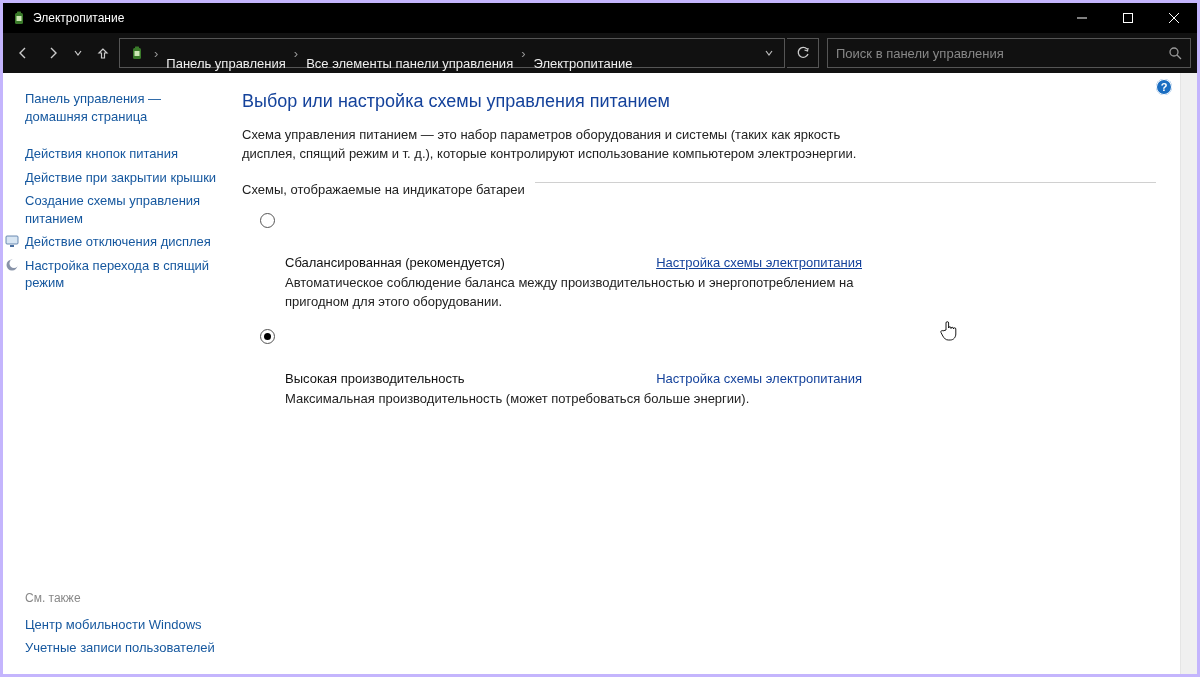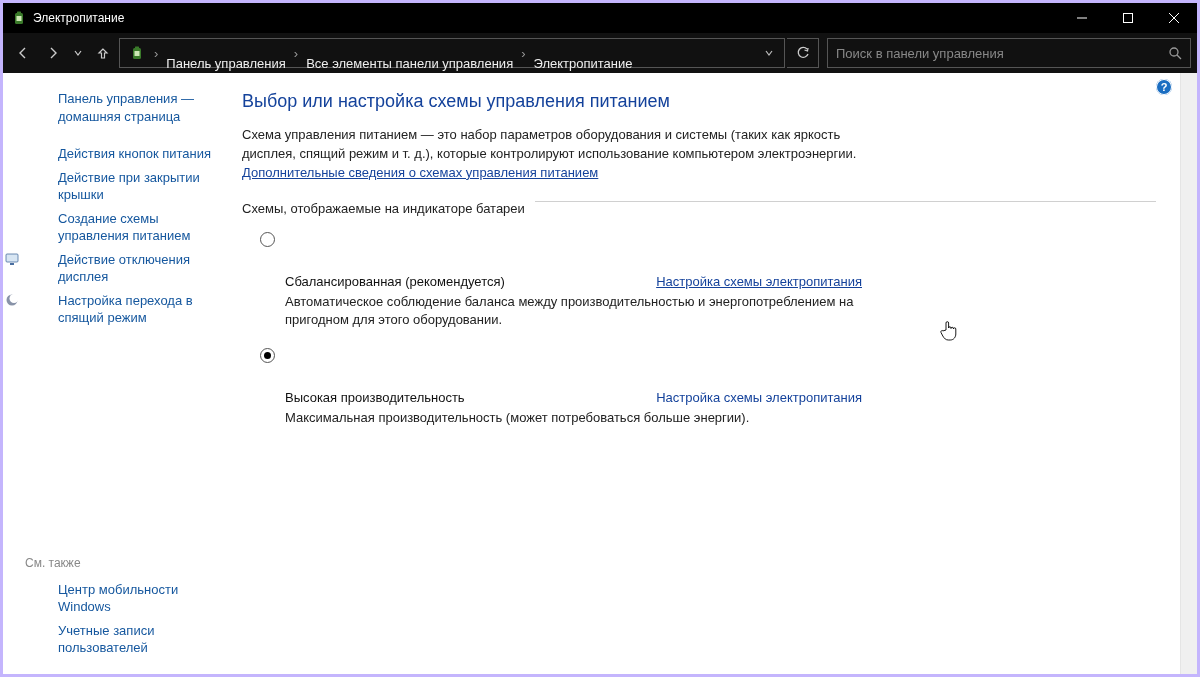--- a/index.html
+++ b/index.html
@@ -25,21 +25,21 @@
   .refresh-btn { width:32px; height:30px; display:flex; align-items:center; justify-content:center; color:#bbb; border:1px solid #555; border-left:none; }
   .search-box { width:364px; height:30px; border:1px solid #555; background:#111; display:flex; align-items:center; padding:0 8px; margin-left:6px; }
   .search-input { flex:1; background:transparent; border:none; outline:none; color:#ccc; font-size:13px; }
   .search-input::placeholder { color:#888; }
   .search-icon { color:#999; }
 
   
   .content { flex:1; display:flex; background:#fff; position:relative; }
   .sidebar { width:225px; padding:14px 10px 14px 22px; font-size:13px; color:#15579e; display:flex; flex-direction:column; }
   .sidebar .section { margin-bottom:14px; }
-  .side-link { color:#15579e; text-decoration:none; display:block; padding:3px 0; line-height:1.35; cursor:pointer;margin-left:33px; }
+  .side-link { color:#15579e; text-decoration:none; display:block; padding:3px 0; line-height:1.35; cursor:pointer; }
   .side-row { display:flex; align-items:flex-start; gap:6px; margin-left:-20px; }
   .side-row .row-icon { width:14px; height:14px; flex:0 0 14px; margin-top:4px; }
   .side-row .side-link { flex:1; }
   .sidebar .filler { flex:1; }
   .see-also-h { color:#888; font-size:12px; margin-bottom:8px; }
 
   .main { flex:1; padding:18px 24px 18px 14px; font-size:13px; color:#222; position:relative; }
   .main h1 { font-size:18px; font-weight:400; color:#14429b; margin-bottom:14px; }
   .main .desc { color:#222; line-height:1.45; max-width:620px; }
   .main .desc a { color:#14429b; text-decoration:underline; }
@@ -192,21 +192,20 @@
       <a class="side-link">Учетные записи пользователей</a>
     </div>
 
     <div class="main">
       <div class="help-badge">?</div>
 
       <h1>Выбор или настройка схемы управления питанием</h1>
       <p class="desc">
         <span>Схема управления питанием — это набор параметров оборудования и системы (таких как яркость дисплея, спящий режим и т. д.), которые контролируют использование компьютером электроэнергии.</span>
         <br>
-        <a href="#">Дополнительные сведения о схемах управления питанием</a>
       </p>
 
       <div class="group-header">
         <span>Схемы, отображаемые на индикаторе батареи</span>
         <span class="line"></span>
       </div>
 
       <div class="plan-row">
         <div class="plan-radio"></div>
         <div class="plan-body">

